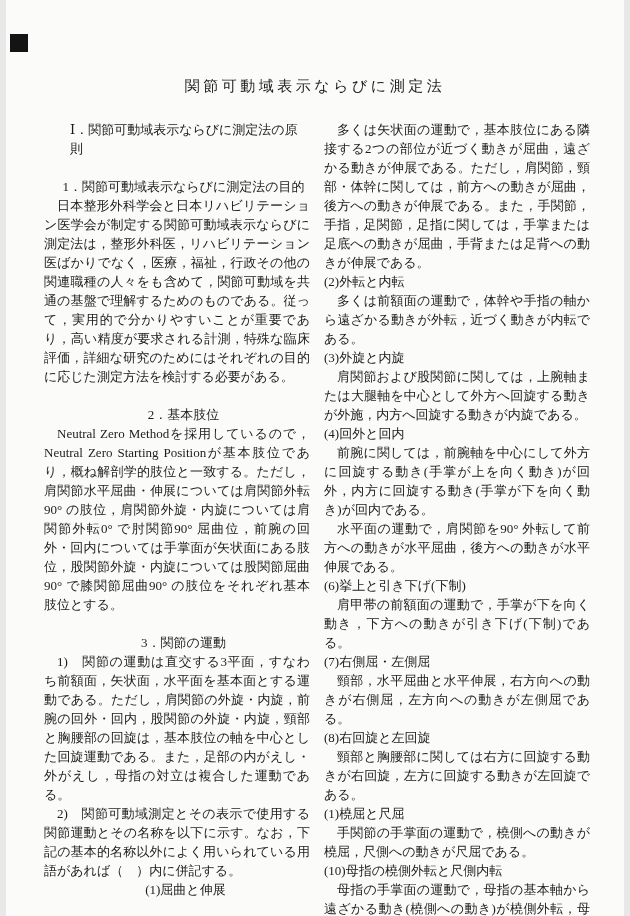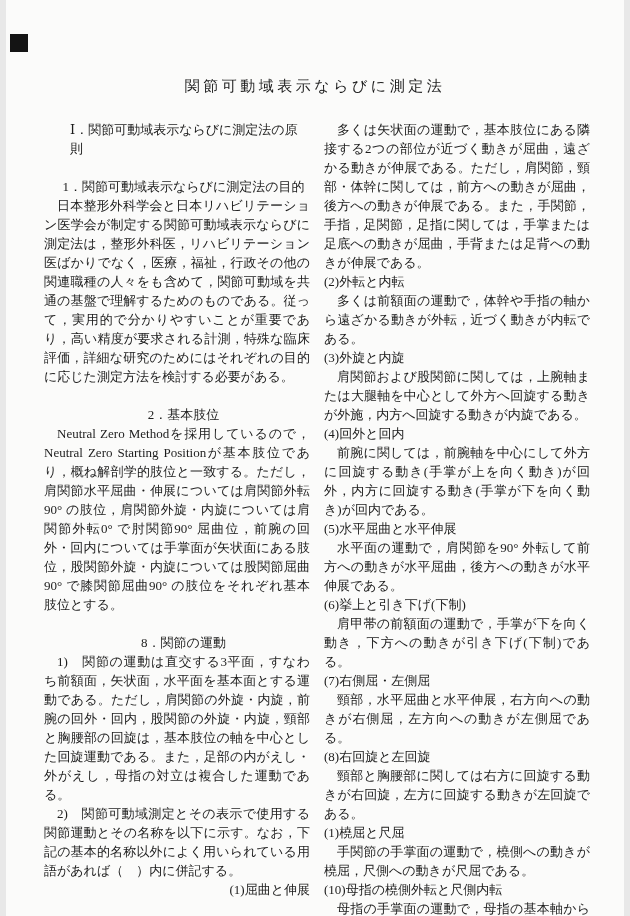--- a/index.html
+++ b/index.html
@@ -54,50 +54,49 @@
   }
   .b-heading2 {
     margin-top: 19px;
     text-indent: 1em;
     text-align: center;
   }
   .b-para { text-indent: 1em; }
   .b-item { text-align: left; }
   .b-item-indent {
     text-indent: 1.3em;
-    text-align: right;
+    text-align: center;
   }
 </style>
 </head>
 <body>
 
 <div class="page">
   <div class="scan-mark"></div>
   <div class="doc-title">関節可動域表示ならびに測定法</div>
   <div class="columns">
     <div class="column">
         <div class="block b-heading1">Ⅰ．関節可動域表示ならびに測定法の原則</div>
         <div class="block b-heading2">1．関節可動域表示ならびに測定法の目的</div>
         <div class="block b-para">日本整形外科学会と日本リハビリテーション医学会が制定する関節可動域表示ならびに測定法は，整形外科医，リハビリテーション医ばかりでなく，医療，福祉，行政その他の関連職種の人々をも含めて，関節可動域を共通の基盤で理解するためのものである。従って，実用的で分かりやすいことが重要であり，高い精度が要求される計測，特殊な臨床評価，詳細な研究のためにはそれぞれの目的に応じた測定方法を検討する必要がある。</div>
         <div class="block b-heading2">2．基本肢位</div>
         <div class="block b-para">Neutral Zero Methodを採用しているので，Neutral Zero Starting Positionが基本肢位であり，概ね解剖学的肢位と一致する。ただし，肩関節水平屈曲・伸展については肩関節外転90° の肢位，肩関節外旋・内旋については肩関節外転0° で肘関節90° 屈曲位，前腕の回外・回内については手掌面が矢状面にある肢位，股関節外旋・内旋については股関節屈曲90° で膝関節屈曲90° の肢位をそれぞれ基本肢位とする。</div>
-        <div class="block b-heading2">8．関節の運動</div>
+        <div class="block b-heading2">3．関節の運動</div>
         <div class="block b-para">1)　関節の運動は直交する3平面，すなわち前額面，矢状面，水平面を基本面とする運動である。ただし，肩関節の外旋・内旋，前腕の回外・回内，股関節の外旋・内旋，頸部と胸腰部の回旋は，基本肢位の軸を中心とした回旋運動である。また，足部の内がえし・外がえし，母指の対立は複合した運動である。</div>
         <div class="block b-para">2)　関節可動域測定とその表示で使用する関節運動とその名称を以下に示す。なお，下記の基本的名称以外によく用いられている用語があれば（　）内に併記する。</div>
         <div class="block b-item-indent">(1)屈曲と伸展</div>
       </div>
     <div class="column">
         <div class="block b-para">多くは矢状面の運動で，基本肢位にある隣接する2つの部位が近づく動きが屈曲，遠ざかる動きが伸展である。ただし，肩関節，頸部・体幹に関しては，前方への動きが屈曲，後方への動きが伸展である。また，手関節，手指，足関節，足指に関しては，手掌または足底への動きが屈曲，手背または足背への動きが伸展である。</div>
         <div class="block b-item">(2)外転と内転</div>
         <div class="block b-para">多くは前額面の運動で，体幹や手指の軸から遠ざかる動きが外転，近づく動きが内転である。</div>
         <div class="block b-item">(3)外旋と内旋</div>
         <div class="block b-para">肩関節および股関節に関しては，上腕軸または大腿軸を中心として外方へ回旋する動きが外施，内方へ回旋する動きが内旋である。</div>
         <div class="block b-item">(4)回外と回内</div>
         <div class="block b-para">前腕に関しては，前腕軸を中心にして外方に回旋する動き(手掌が上を向く動き)が回外，内方に回旋する動き(手掌が下を向く動き)が回内である。</div>
-        <div class="block b-item">(5)水平屈曲と水平伸展</div>
         <div class="block b-para">水平面の運動で，肩関節を90° 外転して前方への動きが水平屈曲，後方への動きが水平伸展である。</div>
         <div class="block b-item">(6)挙上と引き下げ(下制)</div>
         <div class="block b-para">肩甲帯の前額面の運動で，手掌が下を向く動き，下方への動きが引き下げ(下制)である。</div>
         <div class="block b-item">(7)右側屈・左側屈</div>
         <div class="block b-para">頸部，水平屈曲と水平伸展，右方向への動きが右側屈，左方向への動きが左側屈である。</div>
         <div class="block b-item">(8)右回旋と左回旋</div>
         <div class="block b-para">頸部と胸腰部に関しては右方に回旋する動きが右回旋，左方に回旋する動きが左回旋である。</div>
         <div class="block b-item">(1)橈屈と尺屈</div>
         <div class="block b-para">手関節の手掌面の運動で，橈側への動きが橈屈，尺側への動きが尺屈である。</div>
         <div class="block b-item">(10)母指の橈側外転と尺側内転</div>

